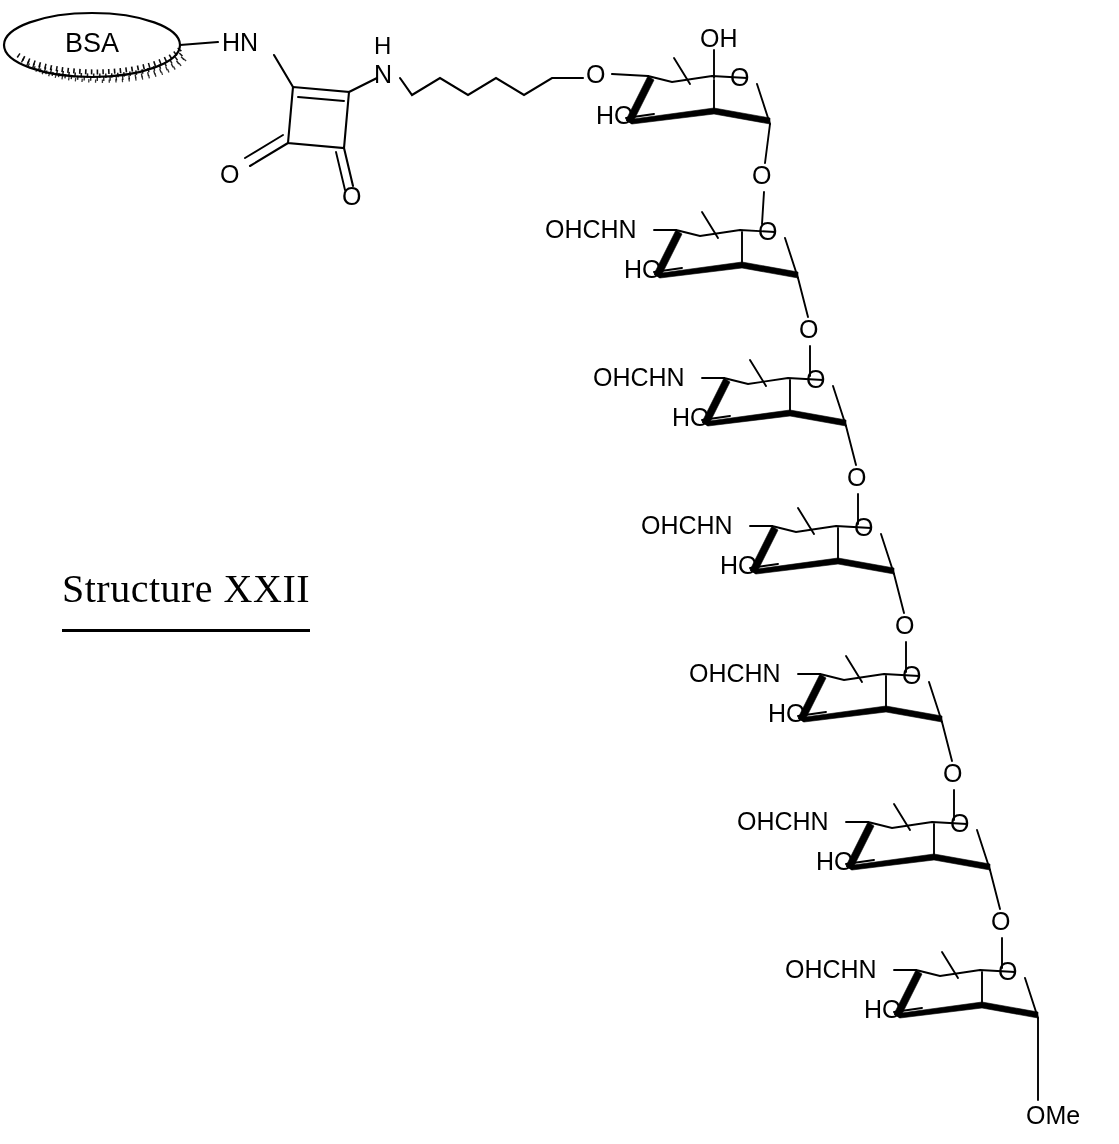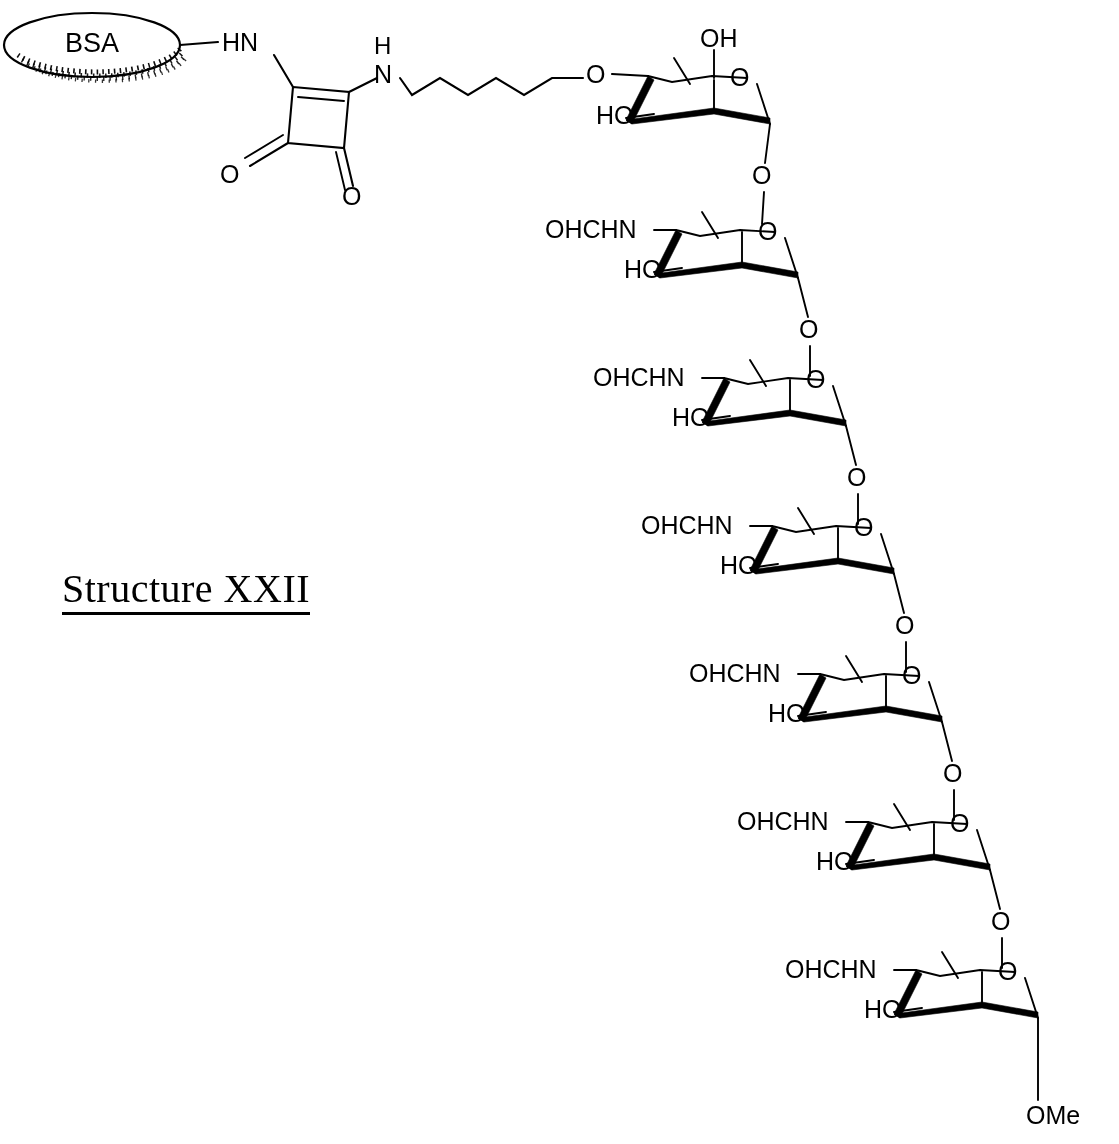--- a/index.html
+++ b/index.html
@@ -70,21 +70,21 @@
   }
   #title-block {
     position: absolute;
     left: 62px;
     top: 568px;
     font-family: "Liberation Serif", serif;
     font-size: 40px;
     color: #000000;
     letter-spacing: 0.5px;
     border-bottom: 3px solid #000000;
-    padding-bottom: 2px;
+    padding-bottom: 19px;
     line-height: 1.05;
     white-space: nowrap;
   }
 </style>
 </head>
 <body>
 
 <div id="canvas">
 
   <svg id="structure-svg" viewBox="0 0 1119 1144">

